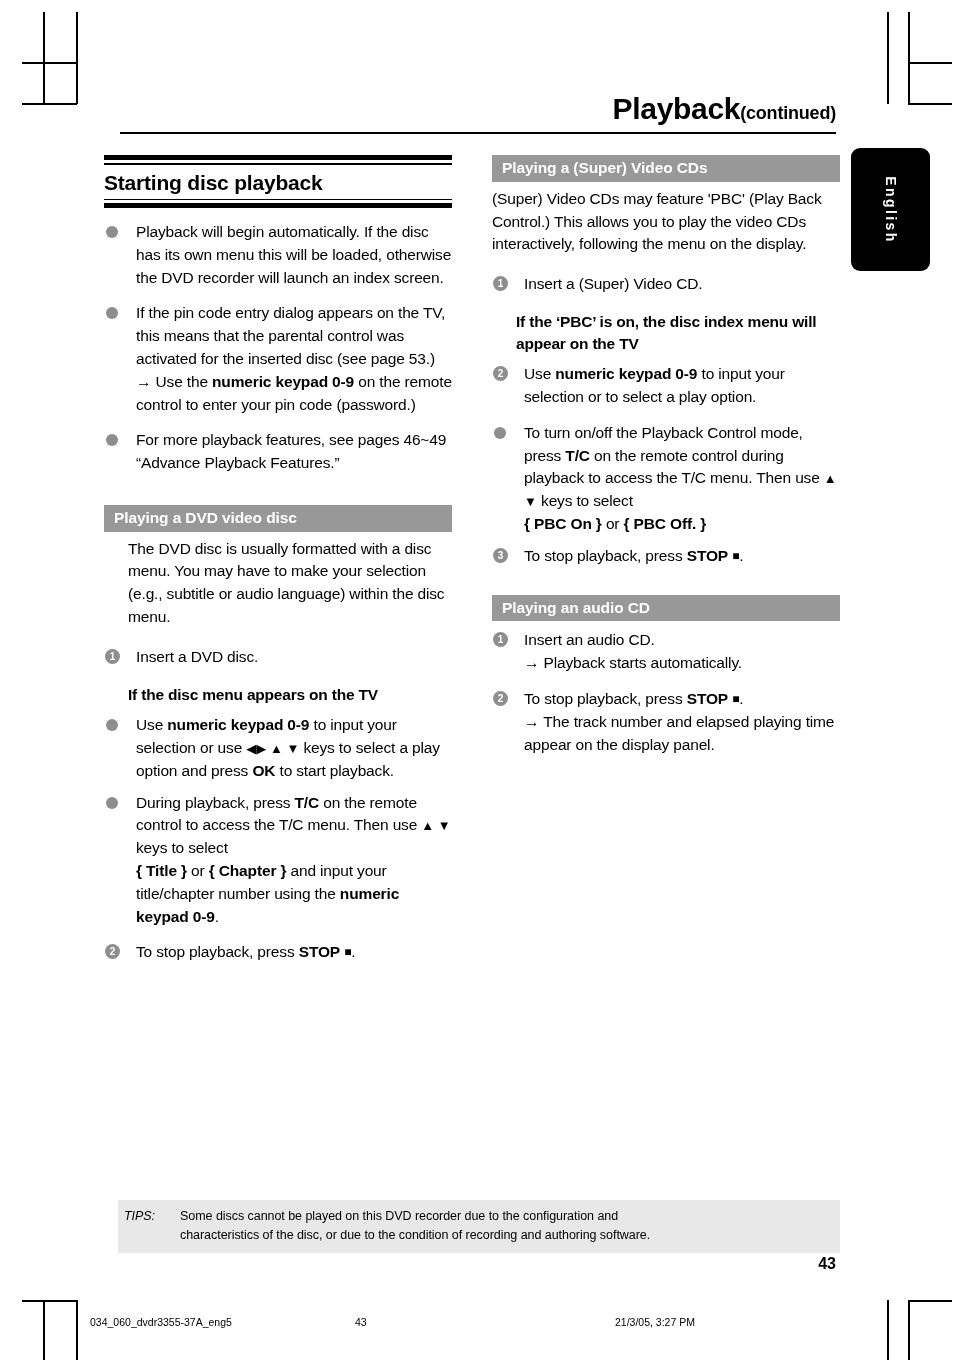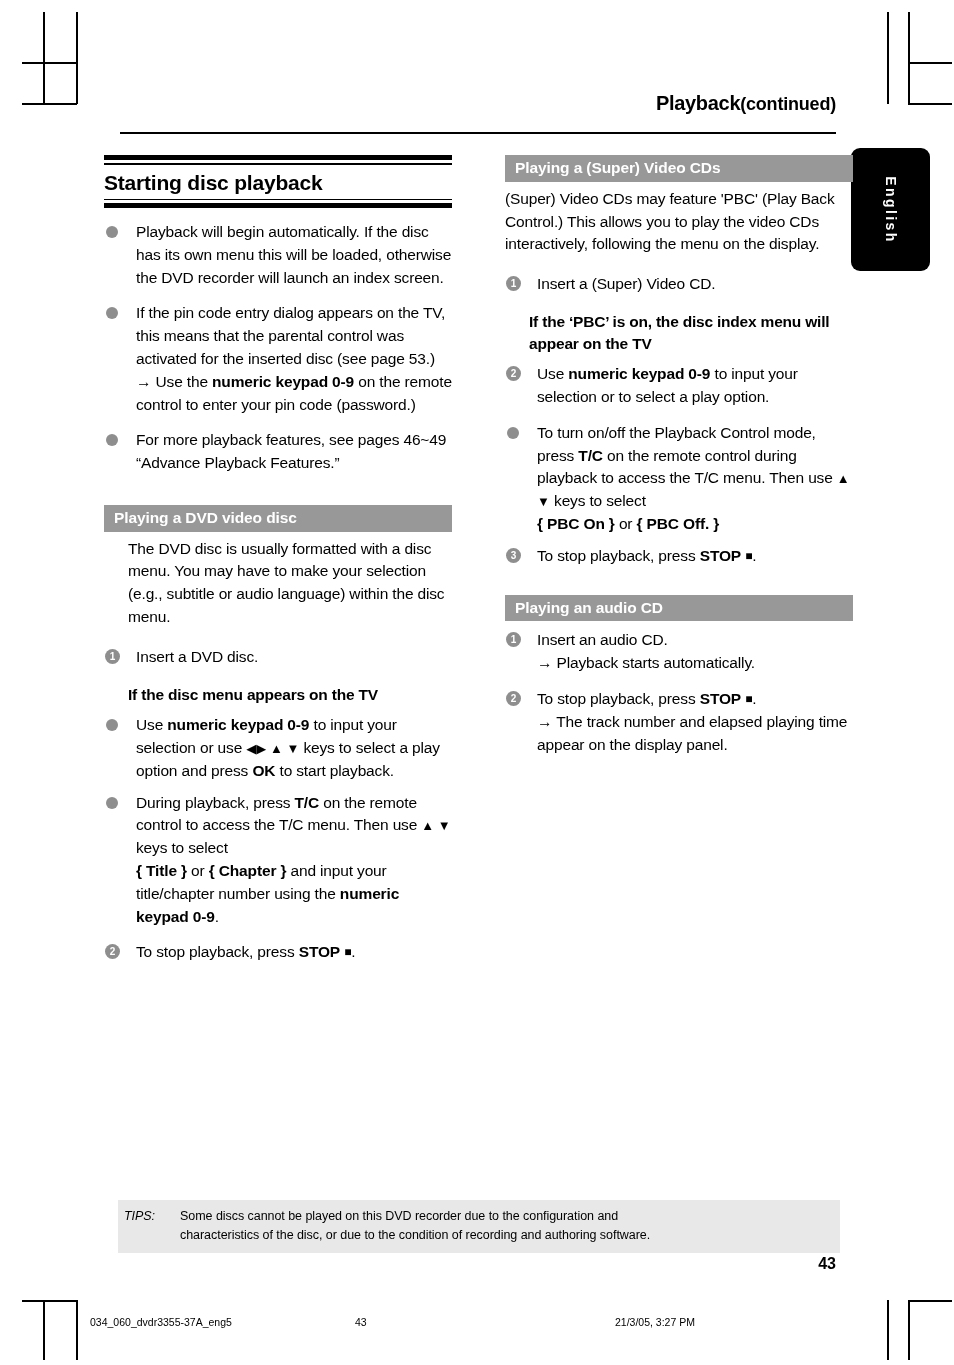--- a/index.html
+++ b/index.html
@@ -43,21 +43,21 @@
 
   
   .page-header {
     position: absolute;
     left: 120px;
     top: 92px;
     width: 716px;
     text-align: right;
   }
   .page-header .title-main {
-    font-size: 20px;
+    font-size: 30px;
     font-weight: bold;
     letter-spacing: -0.3px;
   }
   .page-header .title-sub {
     font-size: 18px;
     font-weight: bold;
     letter-spacing: -0.2px;
   }
   .header-rule {
     position: absolute;
@@ -90,21 +90,21 @@
     white-space: nowrap;
   }
 
   
   .col {
     position: absolute;
     top: 155px;
     width: 348px;
   }
   .col-left  { left: 104px; }
-  .col-right { left: 505px; }
+  .col-right { left: 492px; }
 
   
   .section-rule-top,
   .section-rule-bottom {
     width: 100%;
     background: #000;
     height: 5px;
   }
   .section-rule-top { margin-bottom: 3px; }
   .section-rule-thin-top {

